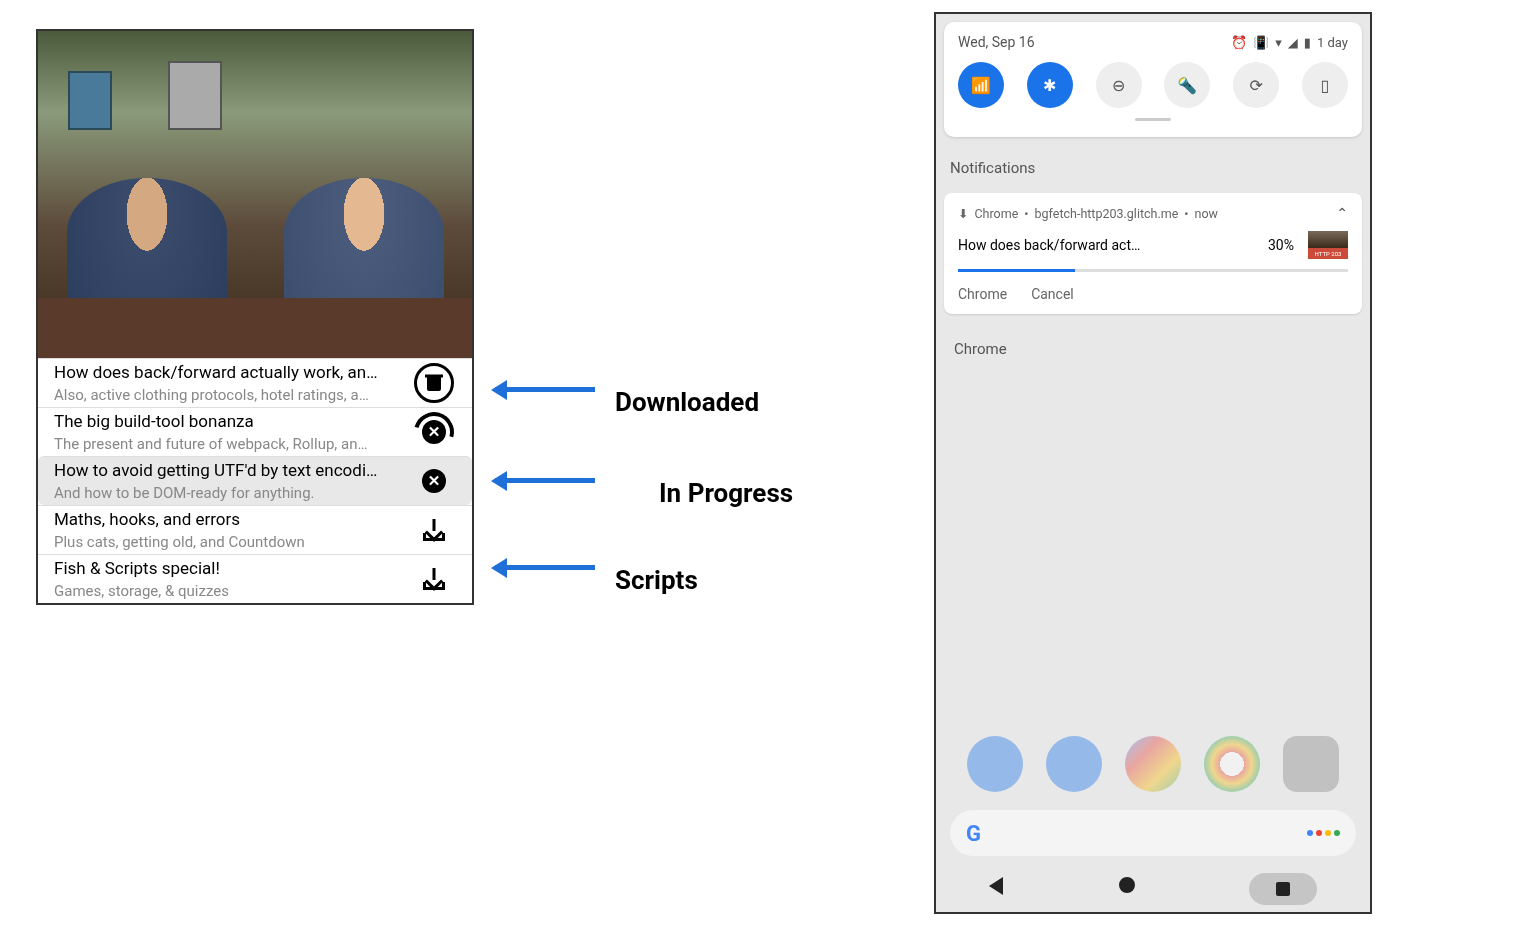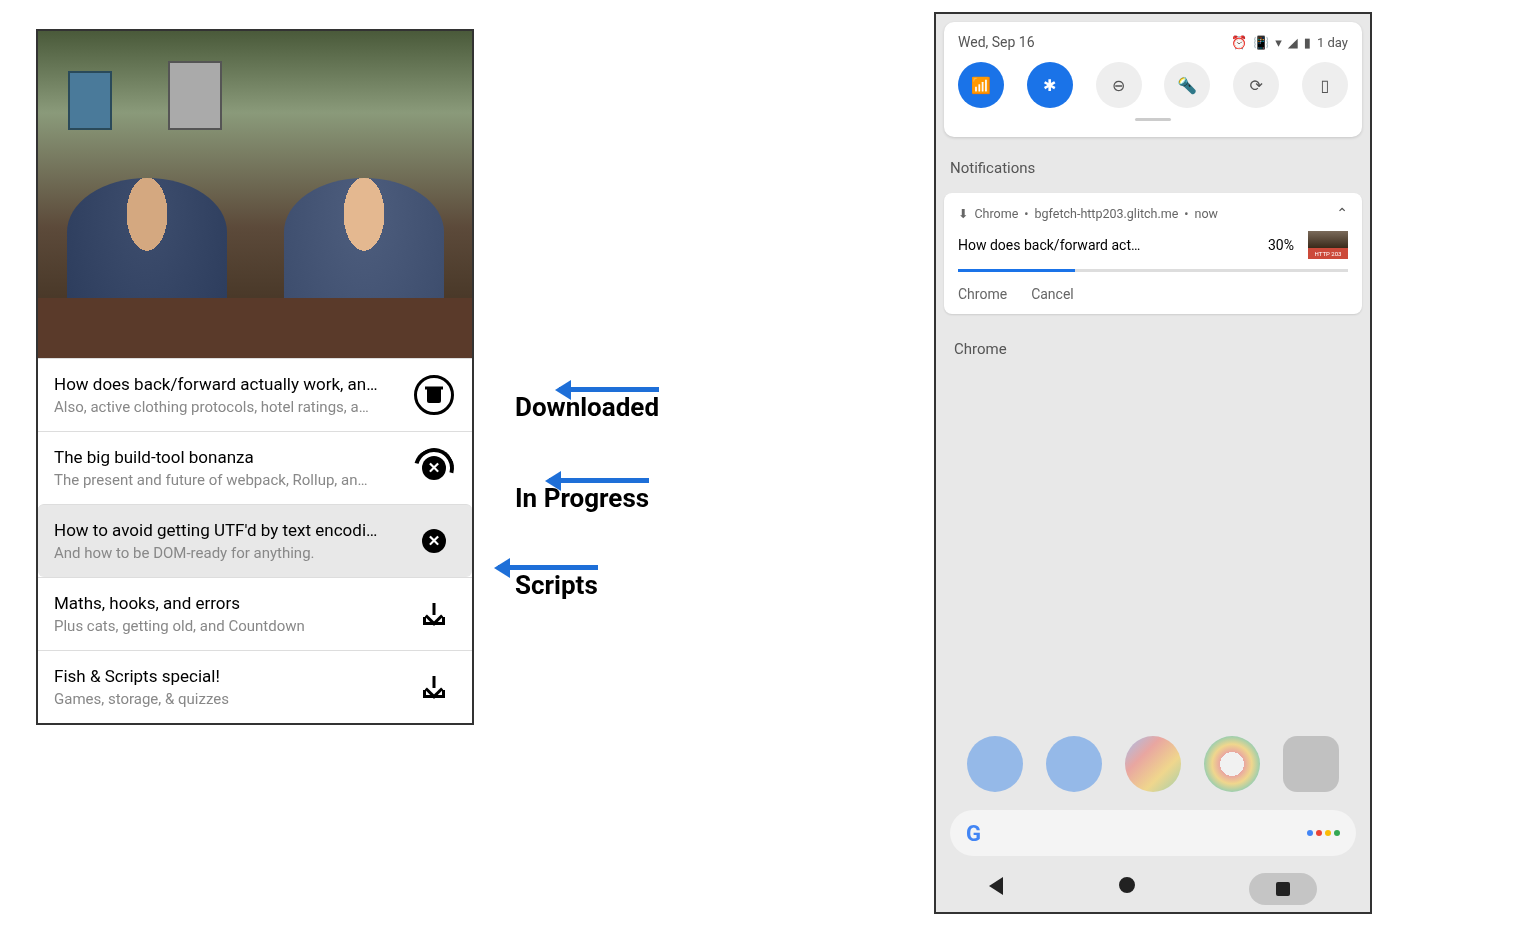--- a/index.html
+++ b/index.html
@@ -65,21 +65,21 @@
       position: absolute;
       bottom: 0; left: 0; right: 0;
       height: 60px;
       background: #5a3a2a;
     }
     
     .list-item {
       display: flex;
       align-items: center;
       justify-content: flex-end;
-      padding: 14px 16px;
+      padding: 2px 16px;
       border-top: 1px solid #ddd;
       background: #fff;
     }
     .list-item.selected { background: #e8e8e8; border-radius: 6px; }
     .list-text { flex: 1; min-width: 0; padding-right: 10px; }
     .list-title {
       font-size: 17px;
       color: #000;
       white-space: nowrap;
       overflow: hidden;
@@ -194,22 +194,21 @@
       left: 0; right: 0; bottom: 0;
       height: 8px;
       border: 3px solid #000;
       border-top: none;
     }
     
     
     .annotation {
       position: absolute;
       display: flex;
-      align-items: flex-end;
-      flex-direction: column;
+      align-items: flex-start;
     }
     .arrow-line {
       height: 5px;
       background: #1e6fd8;
       position: relative;
     }
     .arrow-line::before {
       content: '';
       position: absolute;
       left: -14px; top: 50%;
@@ -461,21 +460,21 @@
           </div>
         </div>
       </div>
     </div>
 </div>
 
 <div class="annotation" style="left:495px; top:387px;">
   <div class="arrow-line" style="width:100px"></div>
   <div class="annotation-label">Downloaded</div>
 </div>
-<div class="annotation" style="left:495px; top:478px;">
+<div class="annotation" style="left:495px; top:478px;gap:44px;">
   <div class="arrow-line" style="width:100px"></div>
   <div class="annotation-label">In Progress</div>
 </div>
 <div class="annotation" style="left:495px; top:565px;">
   <div class="arrow-line" style="width:100px"></div>
   <div class="annotation-label">Scripts</div>
 </div>
 
 <div class="phone-panel">
   <div class="phone-bg"></div>

